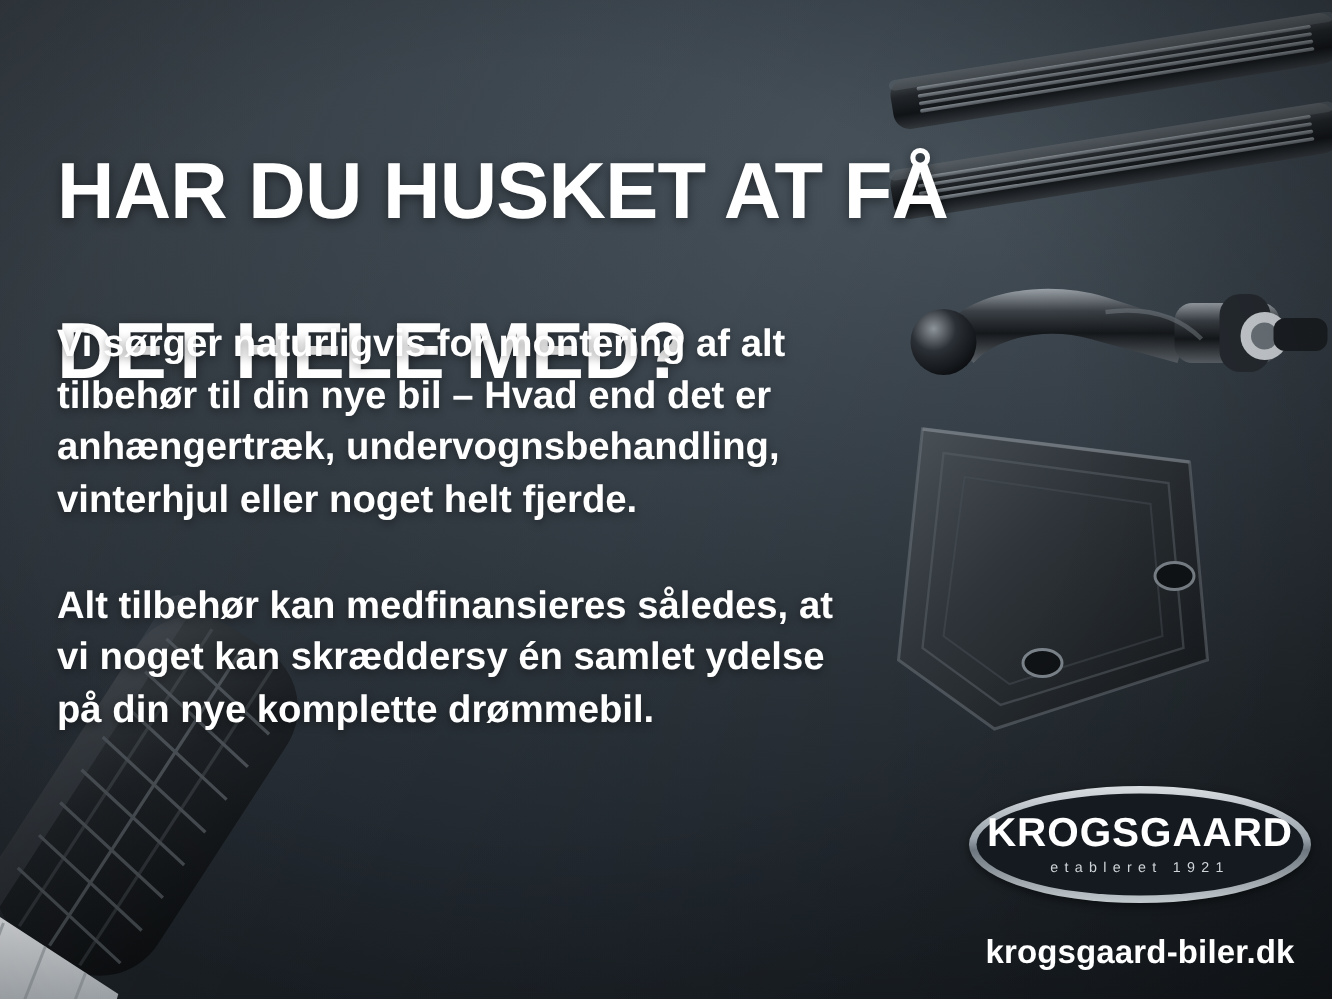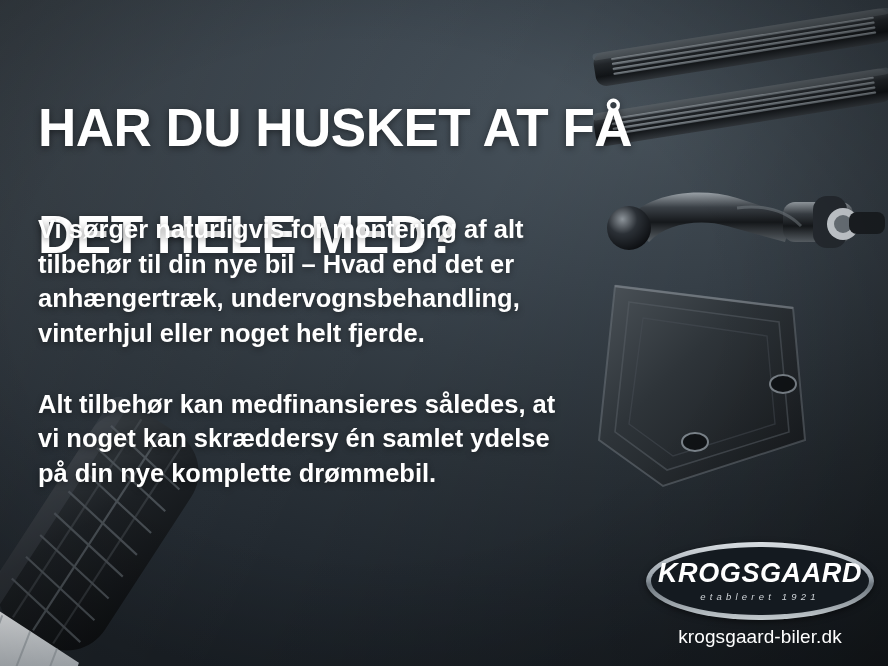--- a/index.html
+++ b/index.html
@@ -101,41 +101,40 @@
   }
   .logo-badge .ellipse-inner {
     position: absolute;
     left: 5px; right: 5px; top: 5px; bottom: 5px;
     border-radius: 50%;
     background: #141a20;
     display: flex;
     flex-direction: column;
     align-items: center;
     justify-content: center;
-    font-style: italic;
   }
   .logo-name {
     color: #ffffff;
     font-size: 27px;
     font-weight: bold;
     letter-spacing: 0.6px;
     line-height: 1;
   }
   .logo-sub {
     color: #cfd4d8;
     font-size: 9.5px;
     letter-spacing: 4.2px;
     margin-top: 5px;
     line-height: 1;
   }
   .logo-url {
-    margin-top: 6px;
-    color: #ffffff;
-    font-size: 19px;
-    font-weight: normal;
+    margin-top: 20px;
+    color: #ffffff;
+    font-size: 22px;
+    font-weight: bold;
     letter-spacing: 0.1px;
   }
 </style>
 </head>
 <body>
 
 <div class="stage">
 
   <div class="sheen"></div>
 

